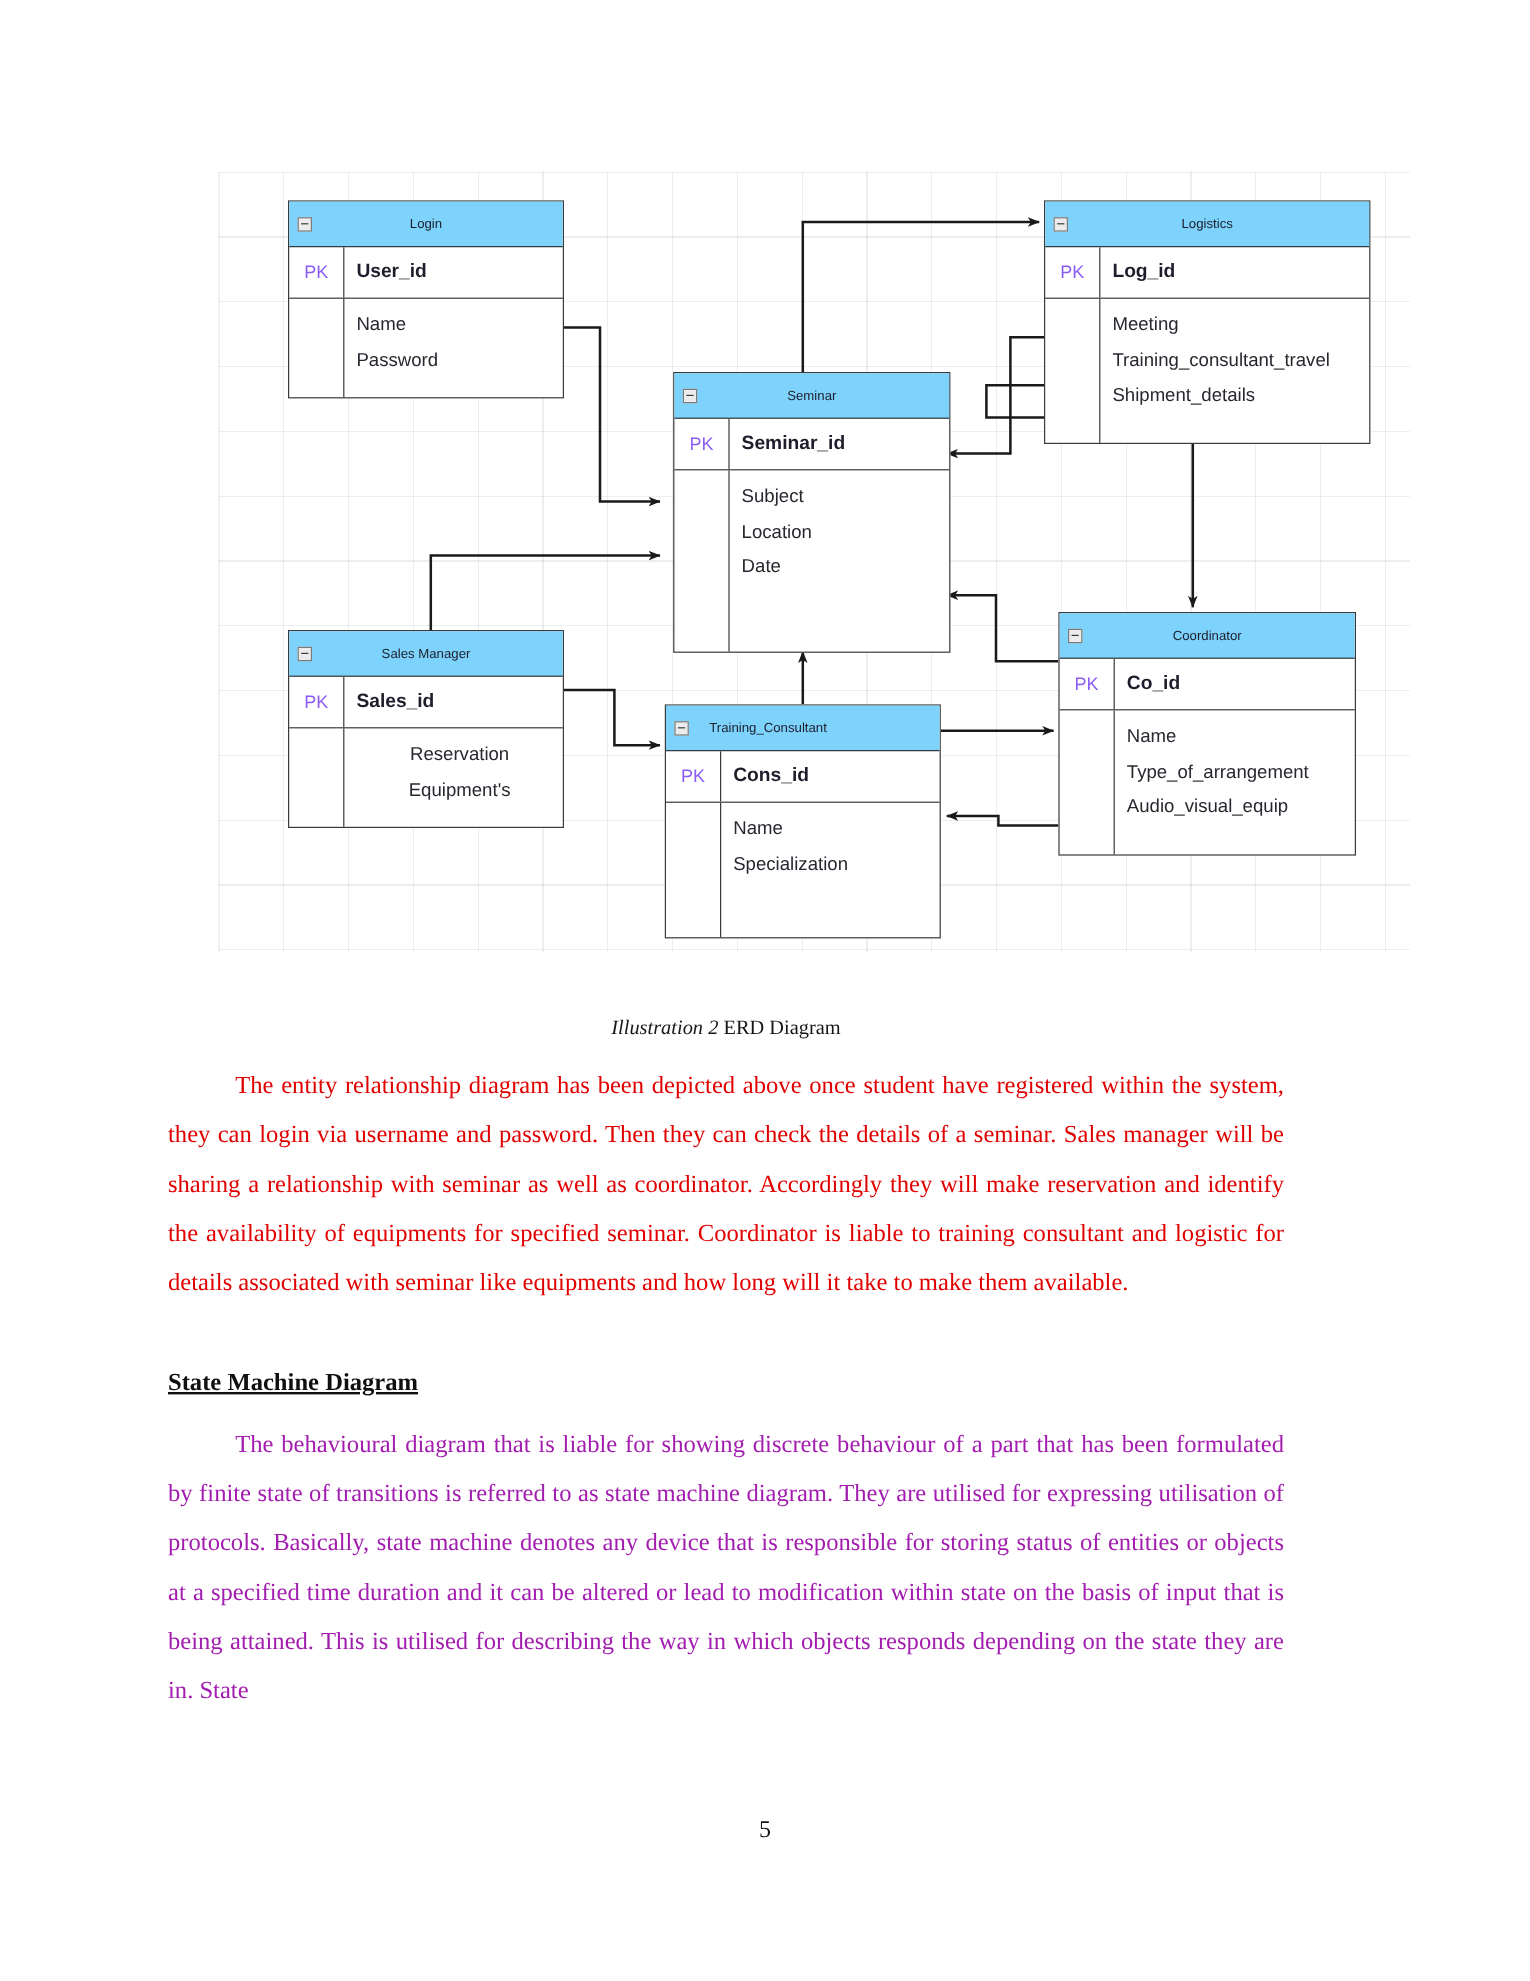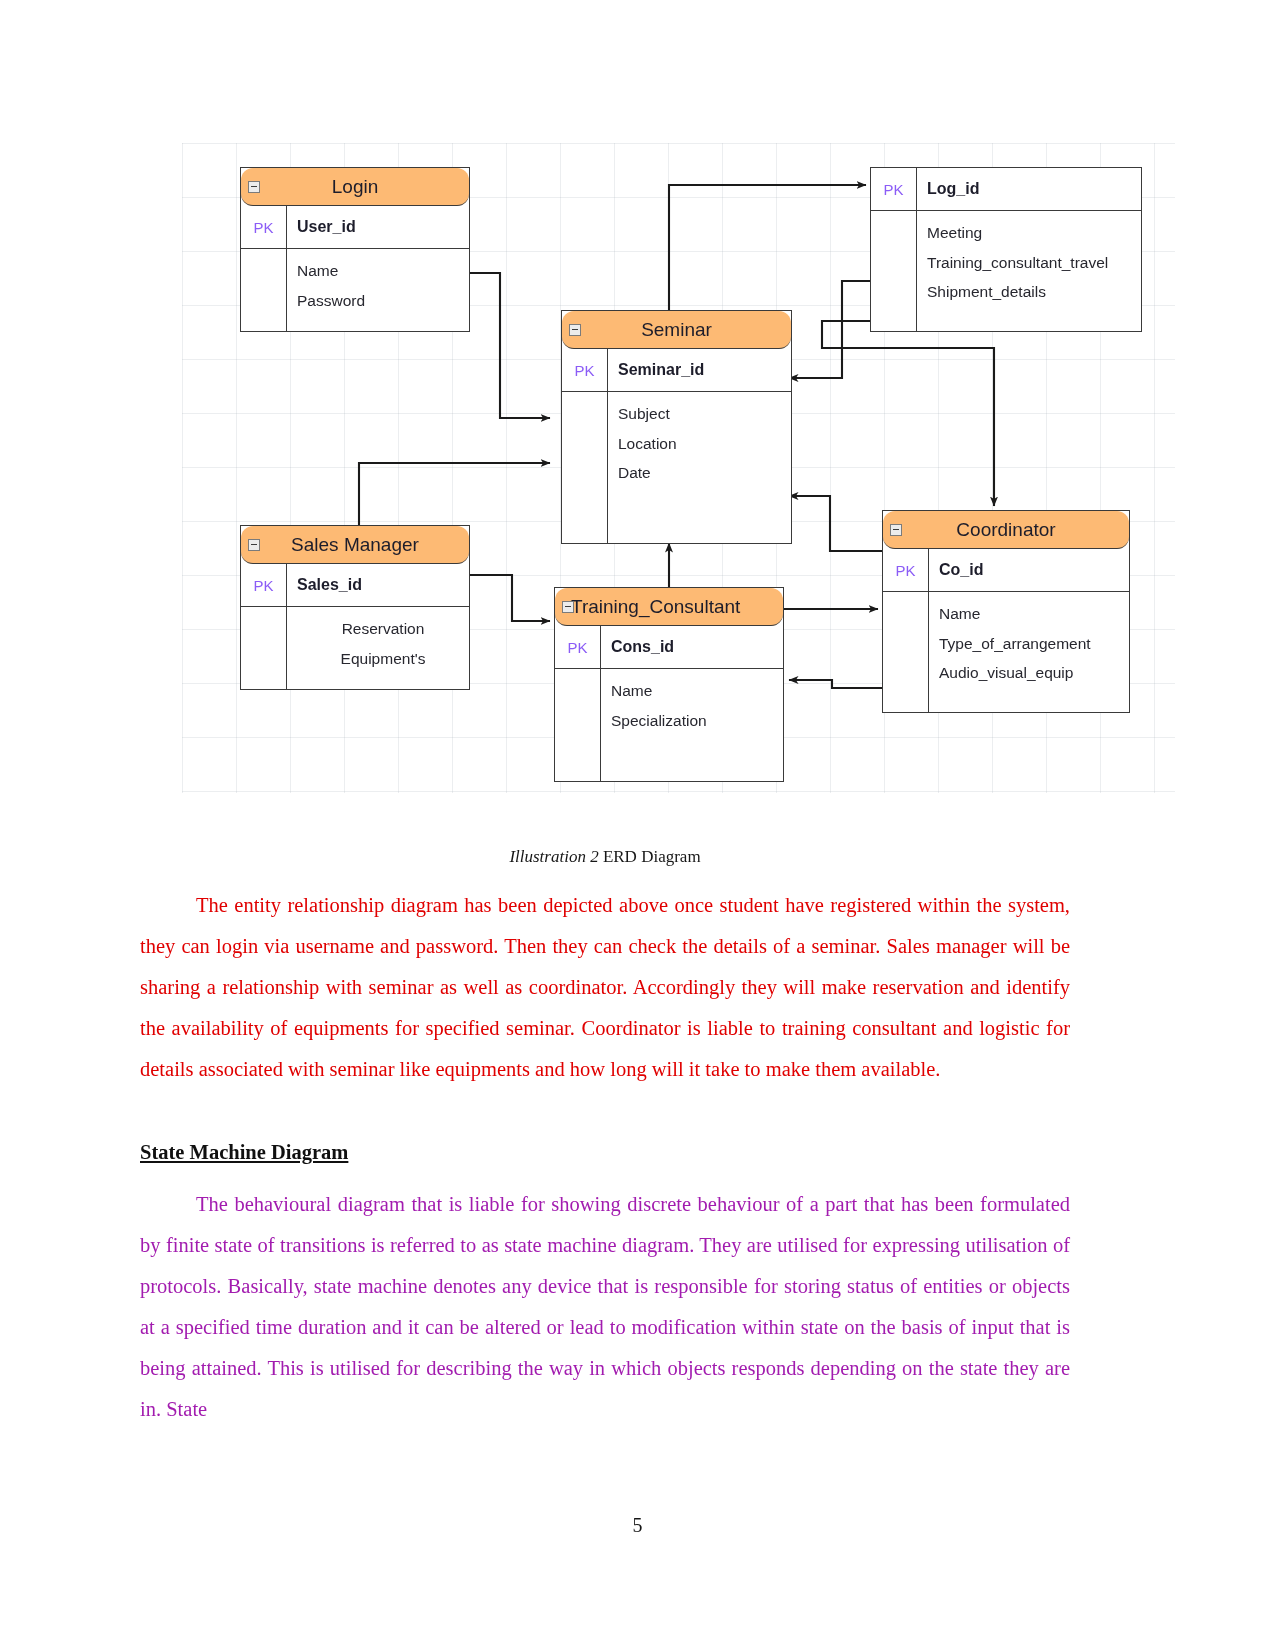--- a/index.html
+++ b/index.html
@@ -37,28 +37,27 @@
   
   .entity {
     position: absolute;
     background: #ffffff;
     border: 1.6px solid #3a3a3a;
     box-sizing: border-box;
     z-index: 5;
   }
   .ent-header {
     position: relative;
-    background: #fdba74;
+    background: #7dd3fc;
     border-bottom: 1.6px solid #3a3a3a;
     text-align: center;
     font-family: "Liberation Sans", sans-serif;
-    font-size: 19px;
+    font-size: 11px;
     color: #1d1d2b;
     box-sizing: border-box;
-    border-radius: 12px;
   }
   .collapse-icon {
     position: absolute;
     left: 7px;
     top: 50%;
     transform: translateY(-50%);
     width: 12px;
     height: 12px;
     border: 1px solid #7b7b7b;
     background: #ececec;
@@ -234,20 +233,24 @@
     <div class="attr-block" style="height:82px;">
       <div class="attr-gutter" style="width:46px;"></div>
       <div class="attr-list">
         <div class="attr-item">Name</div>
         <div class="attr-item">Password</div>
       </div>
     </div>
   </div>
 
   <div class="entity" id="entity-logistics">
+    <div class="ent-header" style="height:38px;line-height:38px;">
+      <span class="collapse-icon"></span>
+      <span>Logistics</span>
+    </div>
     <div class="ent-row pk-divider" style="height:43px;">
       <div class="pk-cell" style="width:46px;">PK</div>
       <div class="key-cell">Log_id</div>
     </div>
     <div class="attr-block" style="height:120px;">
       <div class="attr-gutter" style="width:46px;"></div>
       <div class="attr-list">
         <div class="attr-item">Meeting</div>
         <div class="attr-item">Training_consultant_travel</div>
         <div class="attr-item">Shipment_details</div>
@@ -286,21 +289,21 @@
     <div class="attr-block" style="height:82px;text-align:center;">
       <div class="attr-gutter" style="width:46px;"></div>
       <div class="attr-list">
         <div class="attr-item">Reservation</div>
         <div class="attr-item">Equipment's</div>
       </div>
     </div>
   </div>
 
   <div class="entity" id="entity-trainingcon">
-    <div class="ent-header" style="height:38px;line-height:38px;text-align:left;padding-left:16px;">
+    <div class="ent-header" style="height:38px;line-height:38px;text-align:left;padding-left:36px;">
       <span class="collapse-icon"></span>
       <span>Training_Consultant</span>
     </div>
     <div class="ent-row pk-divider" style="height:43px;">
       <div class="pk-cell" style="width:46px;">PK</div>
       <div class="key-cell">Cons_id</div>
     </div>
     <div class="attr-block" style="height:112px;">
       <div class="attr-gutter" style="width:46px;"></div>
       <div class="attr-list">

